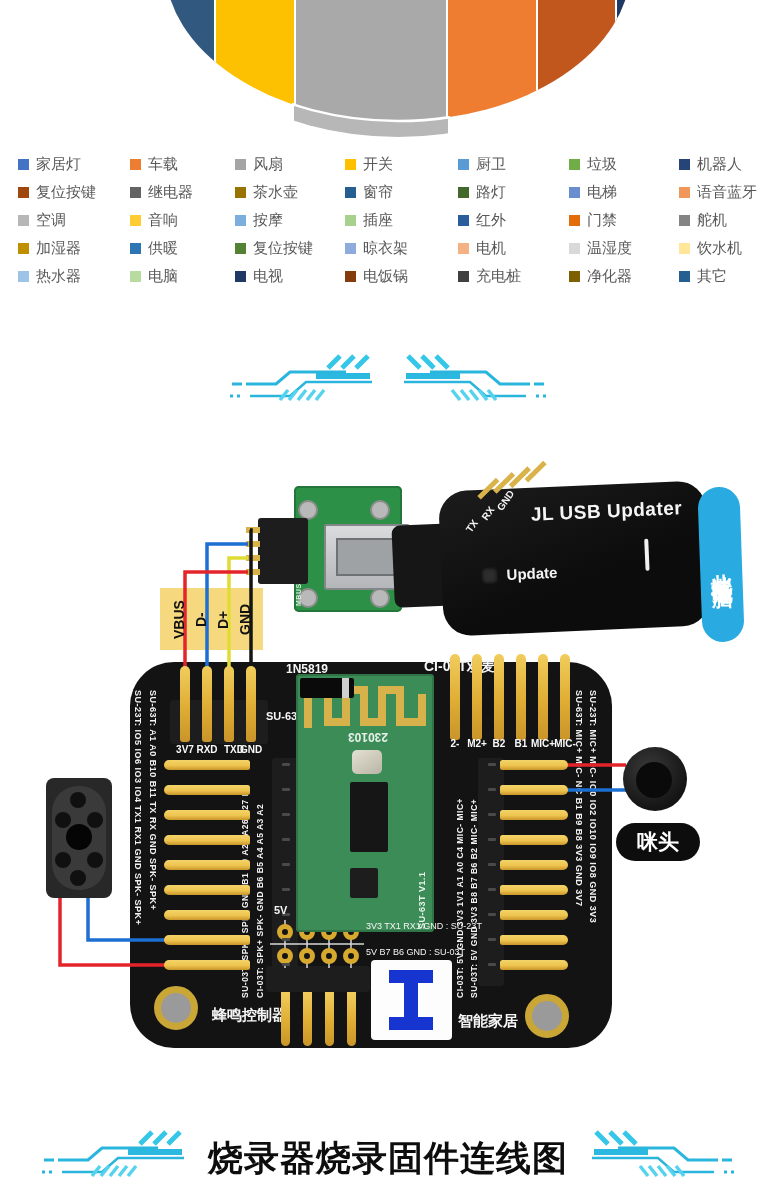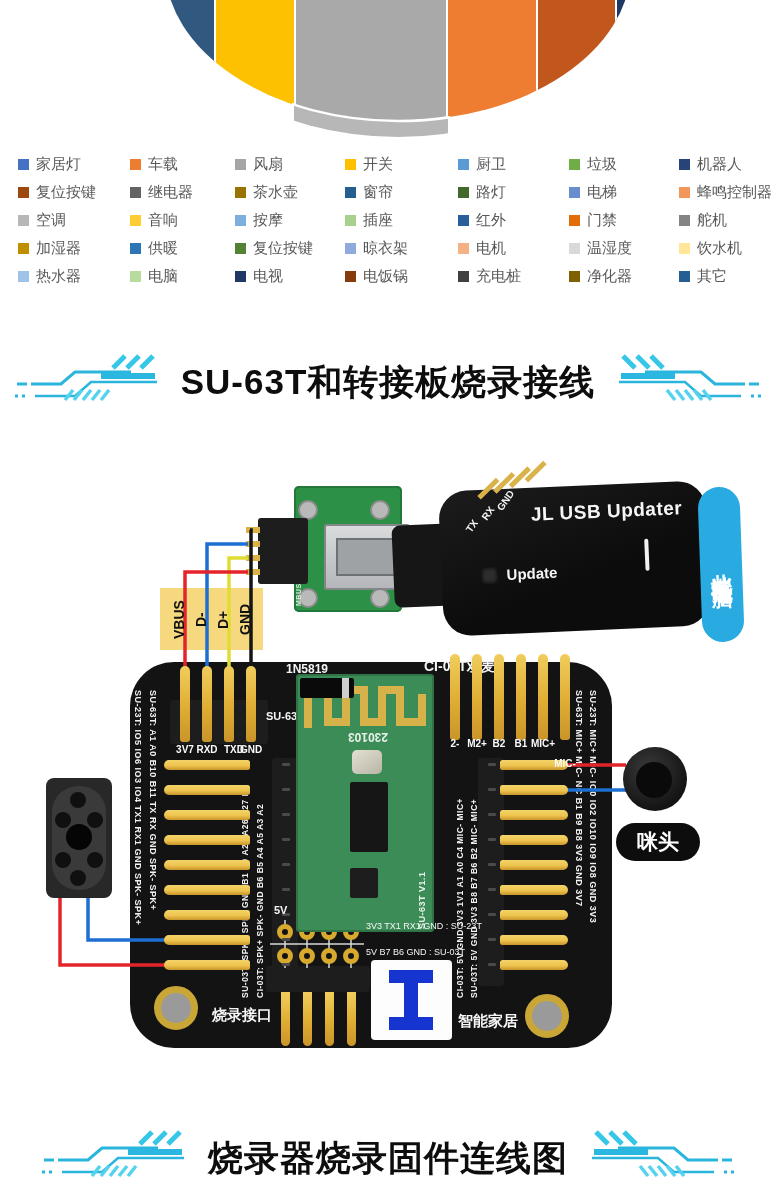--- a/index.html
+++ b/index.html
@@ -127,21 +127,21 @@
       <div class="lg-item">
         <span class="sw" style="background: rgb(67, 104, 43);"></span>
         <span class="lb">路灯</span>
       </div>
       <div class="lg-item">
         <span class="sw" style="background: rgb(105, 142, 208);"></span>
         <span class="lb">电梯</span>
       </div>
       <div class="lg-item">
         <span class="sw" style="background: rgb(241, 151, 90);"></span>
-        <span class="lb">蜂鸣控制器</span>
+        <span class="lb">语音蓝牙</span>
       </div>
       <div class="lg-item">
         <span class="sw" style="background: rgb(183, 183, 183);"></span>
         <span class="lb">空调</span>
       </div>
       <div class="lg-item">
         <span class="sw" style="background: rgb(255, 205, 51);"></span>
         <span class="lb">音响</span>
       </div>
       <div class="lg-item">
@@ -230,21 +230,20 @@
           <path d="M86,26 h54" stroke="#2bb8e0" stroke-width="6" fill="none"></path>
           <path d="M98,18 l12,-12 M112,18 l12,-12 M126,18 l12,-12" stroke="#36c6e8" stroke-width="5" fill="none"></path>
           <g stroke="#55d3ee" stroke-width="3.5">
             <path d="M58,40 l-8,10"></path>
             <path d="M67,40 l-8,10"></path>
             <path d="M76,40 l-8,10"></path>
             <path d="M85,40 l-8,10"></path>
             <path d="M94,40 l-8,10"></path>
           </g>
         </svg></div>
-    <div class="sec-title">SU-63T和转接板烧录接线</div>
     <div class="deco-slot flip"><svg width="150" height="64" viewBox="0 0 150 64">
           <path d="M0,46 h14" stroke="#2ab5dd" stroke-width="3" stroke-dasharray="3,4" fill="none"></path>
           <path d="M2,34 h10 M16,34 h30 l14,-12 h56" stroke="#2ab5dd" stroke-width="3" fill="none"></path>
           <path d="M20,46 h40 l16,-14 h66" stroke="#2ab5dd" stroke-width="2.5" fill="none"></path>
           <path d="M86,26 h54" stroke="#2bb8e0" stroke-width="6" fill="none"></path>
           <path d="M98,18 l12,-12 M112,18 l12,-12 M126,18 l12,-12" stroke="#36c6e8" stroke-width="5" fill="none"></path>
           <g stroke="#55d3ee" stroke-width="3.5">
             <path d="M58,40 l-8,10"></path>
             <path d="M67,40 l-8,10"></path>
             <path d="M76,40 l-8,10"></path>
@@ -324,21 +323,21 @@
   <span class="abs" style="left:320px;top:730px;width:96px;text-align:center;color:#e8f2ea;font-size:12px;font-weight:bold;transform:rotate(180deg);z-index:3">230103</span>
   <div class="abs" style="left:352px;top:750px;width:30px;height:24px;background:linear-gradient(145deg,#e4e0d2,#b9b5a6);border-radius:5px;z-index:3"></div>
   <div class="abs" style="left:350px;top:782px;width:38px;height:70px;background:#161616;border-radius:2px;z-index:3"></div>
   <div class="abs" style="left:350px;top:868px;width:28px;height:30px;background:#1d1d1d;border-radius:2px;z-index:3"></div>
   <div class="abs vup pcol" style="left:417px;top:845px;height:84px;font-size:9px;color:#e9f3ec;z-index:3">SU-63T V1.1</div>
 
   <span class="abs wtext" style="left:274px;top:904px;font-size:11px;z-index:4">5V</span>
   <span class="abs wtext" style="left:366px;top:921px;font-size:9px;font-weight:normal;z-index:4">3V3 TX1 RX1 GND : SU-23T</span>
   <span class="abs wtext" style="left:366px;top:947px;font-size:9px;font-weight:normal;z-index:4">5V B7 B6 GND : SU-03T</span>
   <div class="blk" style="left:266px;top:966px;width:104px;height:26px"></div>
-  <span class="abs wtext" style="left:212px;top:1006px;font-size:15px">烧录接口</span>
+  <span class="abs wtext" style="left:212px;top:1006px;font-size:15px">蜂鸣控制器</span>
 
   <div class="abs" style="left:371px;top:960px;width:81px;height:80px;background:#fdfdfd;border-radius:4px"></div>
   <div class="abs" style="left:389px;top:970px;width:44px;height:13px;background:#1634cf"></div>
   <div class="abs" style="left:404px;top:983px;width:14px;height:34px;background:#1634cf"></div>
   <div class="abs" style="left:389px;top:1017px;width:44px;height:13px;background:#1634cf"></div>
   <span class="abs wtext" style="left:458px;top:1012px;font-size:15px">智能家居</span>
 
   <div class="screw" style="left:154px;top:986px"></div>
   <div class="screw" style="left:525px;top:994px"></div>
 
@@ -484,18 +483,18 @@
     <div class="slot" style="left: 488px; top: 963px; width: 8px; height: 3px;"></div>
     <div class="plabel" style="left: 172px; top: 744px; width: 26px; height: 12px;">3V7</div>
     <div class="plabel" style="left: 194px; top: 744px; width: 26px; height: 12px;">RXD</div>
     <div class="plabel" style="left: 216px; top: 744px; width: 36px; height: 12px;">TXD</div>
     <div class="plabel" style="left: 238px; top: 744px; width: 26px; height: 12px;">GND</div>
     <div class="plabel" style="left: 442px; top: 738px; width: 26px; height: 12px;">2-</div>
     <div class="plabel" style="left: 464px; top: 738px; width: 26px; height: 12px;">M2+</div>
     <div class="plabel" style="left: 486px; top: 738px; width: 26px; height: 12px;">B2</div>
     <div class="plabel" style="left: 508px; top: 738px; width: 26px; height: 12px;">B1</div>
     <div class="plabel" style="left: 530px; top: 738px; width: 26px; height: 12px;">MIC+</div>
-    <div class="plabel" style="left: 552px; top: 758px; width: 26px; height: 12px;">MIC-</div>
+    <div class="plabel" style="left: 552px; top: 738px; width: 26px; height: 12px;">MIC-</div>
     <div class="vlabel" style="left: 171px; top: 591px; width: 14px; height: 57px;">VBUS</div>
     <div class="vlabel" style="left: 193px; top: 591px; width: 14px; height: 57px;">D-</div>
     <div class="vlabel" style="left: 215px; top: 591px; width: 14px; height: 57px;">D+</div>
     <div class="vlabel" style="left: 237px; top: 591px; width: 14px; height: 57px;">GND</div>
   </div>
 
 </body></html>

